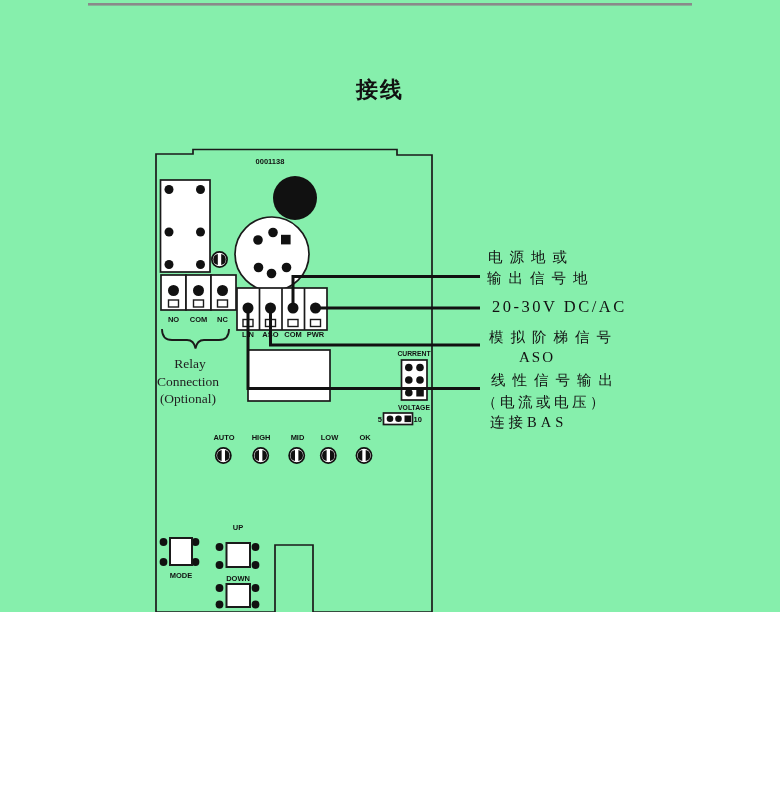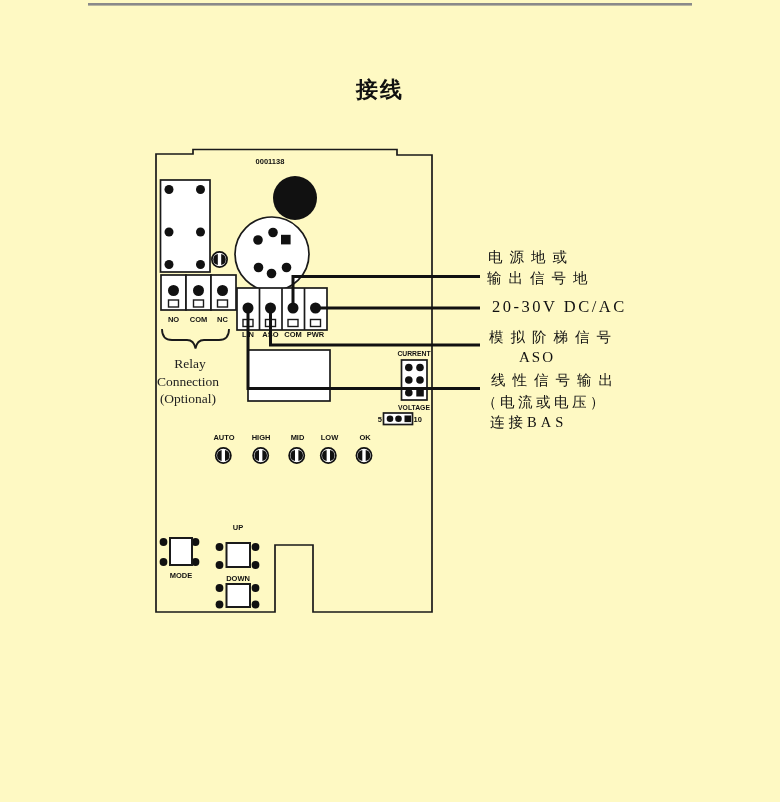--- a/index.html
+++ b/index.html
@@ -1,16 +1,16 @@
 <!DOCTYPE html>
 <html><head>
 <meta charset="utf-8">
 <style>
   html,body { margin:0; padding:0; background:#ffffff; }
-  .page { position:relative; width:780px; height:802px; background:#fef9c3; overflow:hidden;
+  .page { position:relative; width:780px; height:612px; background:#86efac; overflow:hidden;
           font-family:"Liberation Serif", serif; }
   svg { position:absolute; left:0; top:0; }
   .t-title { font-family:"Liberation Serif", serif; font-weight:bold; fill:#111; }
   .t-cjk   { font-family:"Liberation Serif", serif; fill:#111; }
   .t-board { font-family:"Liberation Sans", sans-serif; font-weight:bold; fill:#111; }
   .t-serif { font-family:"Liberation Serif", serif; fill:#222; }
   .ln   { stroke:#1a1a1a; fill:none; }
   .wire { stroke:#111; stroke-width:3; fill:none; }
   .dot  { fill:#111; }
   .box  { stroke:#1a1a1a; fill:#ffffff; }

